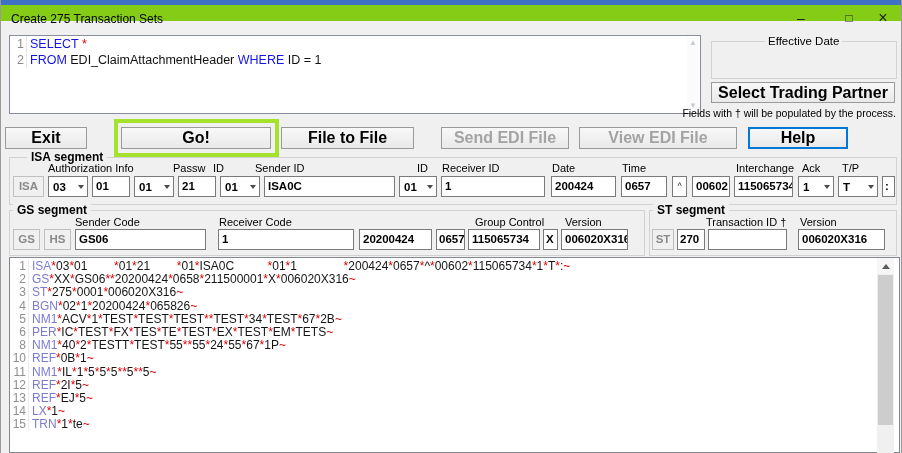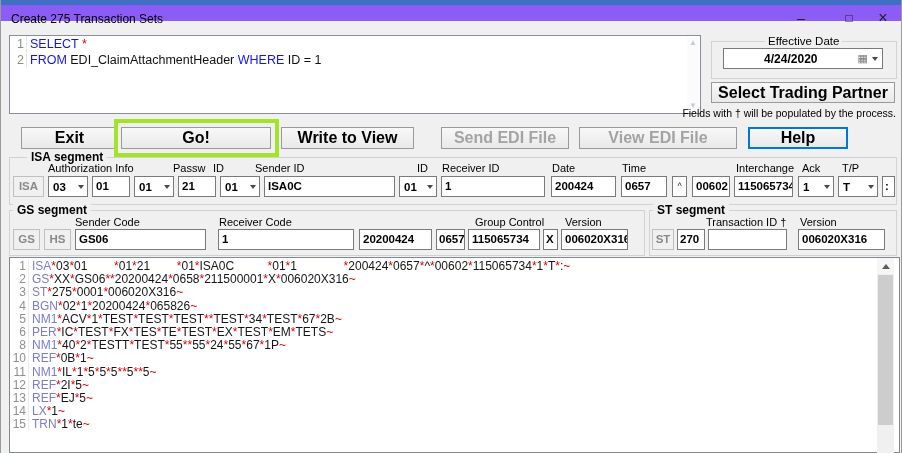--- a/index.html
+++ b/index.html
@@ -1,21 +1,21 @@
 <!DOCTYPE html>
 <html style="--accent-strip: #3e70c3; --highlight-green: #a4e22c; --help-border: #0078d7; --keyword-blue: #1414e8; --segment-blue: #7a7ad2; --delimiter-red: #dd0000;"><head>
 <meta charset="utf-8">
 <style>
   html,body{margin:0;padding:0;background:#d8d8d8;}
   #window{position:relative;width:902px;height:453px;background:#f0f0f0;overflow:hidden;
     font-family:"Liberation Sans",sans-serif;border-left:1px solid #9a9a9a;border-right:1px solid #9a9a9a;box-sizing:border-box;}
   .abs{position:absolute;}
   
   .topstrip{left:0;top:0;width:100%;height:5px;background:var(--accent-strip,#3e70c3);}
-  .titlebar{left:0;top:5px;width:100%;height:16px;background:#8b5cf6;}
+  .titlebar{left:0;top:5px;width:100%;height:16px;background:#84cc16;}
   .title{position:absolute;left:10px;top:7px;font-size:12px;color:#000;}
   .winbtn{position:absolute;top:0;width:44px;height:27px;text-align:center;line-height:26px;color:#222;cursor:default;}
   .wb-min{left:778px;font-size:14px;}
   .wb-max{left:826px;font-size:12px;}
   .wb-close{left:860px;font-size:16px;}
   
   .sqlpanel{left:8px;top:35px;width:692px;height:79px;background:#fff;border:1px solid #888e9c;box-sizing:border-box;overflow:hidden;}
   .sql-line{height:16px;line-height:16px;font-size:12.5px;white-space:pre;}
   .sql-line .gutter{display:inline-block;width:14px;text-align:right;color:#8a8a8a;padding-right:2px;margin-right:3px;border-right:1px solid #e6e6e6;}
   .tok-kw{color:var(--keyword-blue,#1414e8);}
@@ -84,33 +84,28 @@
         <div class="sql-line"><span class="gutter">2</span><span class="tok-kw">FROM </span><span class="tok-plain">EDI_ClaimAttachmentHeader </span><span class="tok-kw">WHERE </span><span class="tok-plain">ID = 1</span></div>
       </div>
     <div class="sql-scroll">
       <span class="sar" style="top:0;">▲</span>
       <span class="sar" style="bottom:0;">▼</span>
     </div>
   </div>
 
   <div class="group" style="left:710px;top:41px;width:184px;height:36px;"></div>
   <span class="eff-label" style="left:764px;top:35px;">Effective Date</span>
-  <div class="datepicker" style="left:722px;top:48px;width:160px;height:21px;">
-    <span class="dp-value">4/24/2020</span>
-    <span class="dp-cal">▦</span>
-    <span class="tri-down dp-arrow"></span>
-  </div>
 
   <div class="btn" style="left:710px;top:82px;width:184px;height:21px;line-height:19px;">Select Trading Partner</div>
   <span class="lbl" style="right:5px;top:107px;font-size:10.5px;">Fields with † will be populated by the process.</span>
 
-  <div class="btn" style="left:20px;top:127px;width:97px;">Exit</div>
+  <div class="btn" style="left:4px;top:127px;width:82px;">Exit</div>
   <div class="greenbox"></div>
   <div class="btn" style="left:120px;top:127px;width:150px;">Go!</div>
-  <div class="btn" style="left:280px;top:127px;width:133px;">Write to View</div>
+  <div class="btn" style="left:280px;top:127px;width:133px;">File to File</div>
   <div class="btn disabled" style="left:440px;top:127px;width:128px;">Send EDI File</div>
   <div class="btn disabled" style="left:578px;top:127px;width:158px;">View EDI File</div>
   <div class="btn help" style="left:747px;top:127px;width:100px;">Help</div>
 
   <div class="group" style="left:8px;top:157px;width:886px;height:46px;"></div>
   <span class="group-label" style="left:26px;top:150px;">ISA segment</span>
   <span class="lbl" style="left:47px;top:162px;">Authorization Info</span>
   <span class="lbl" style="left:172px;top:162px;">Passw</span>
   <span class="lbl" style="left:212px;top:162px;">ID</span>
   <span class="lbl" style="left:254px;top:162px;">Sender ID</span>

